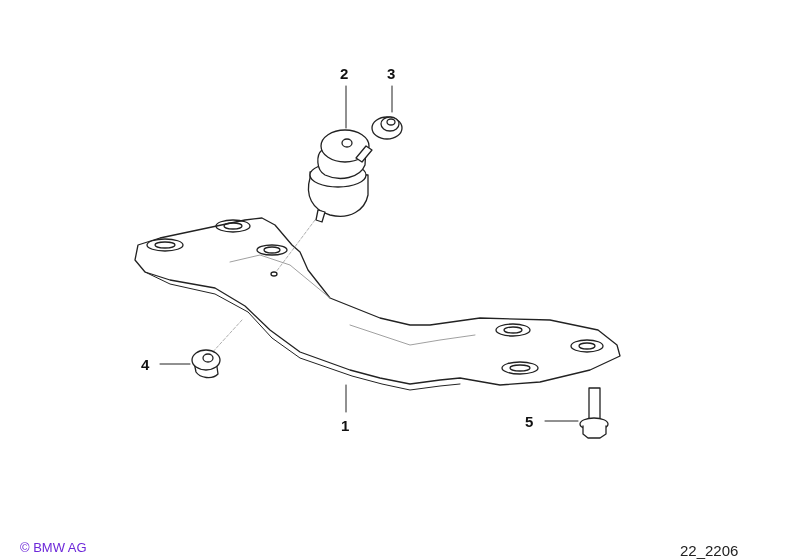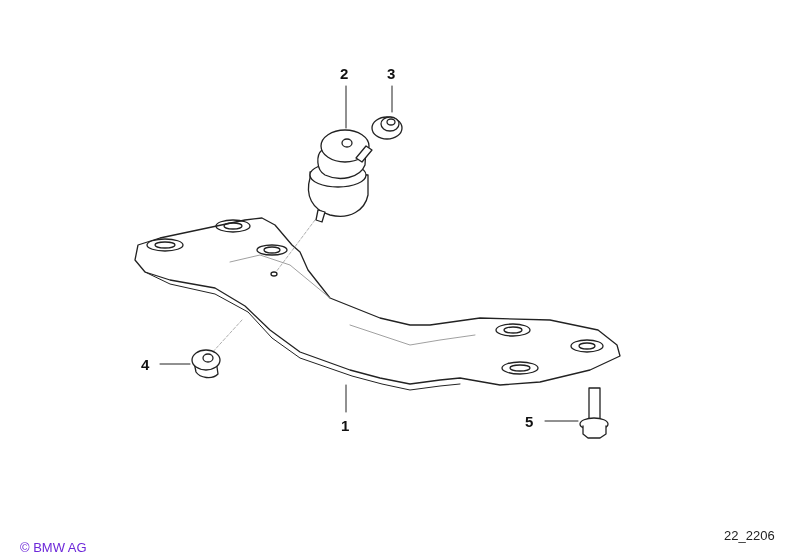--- a/index.html
+++ b/index.html
@@ -1,20 +1,20 @@
 <!DOCTYPE html>
 <html><head>
 <meta charset="utf-8">
 <style>
   html, body { margin: 0; padding: 0; background: #ffffff; }
   .canvas { position: relative; width: 799px; height: 559px; background: #fff; overflow: hidden; font-family: "Liberation Sans", sans-serif; }
   svg.drawing { position: absolute; left: 0; top: 0; }
   .callout { position: absolute; font-weight: bold; font-size: 15px; color: #111; line-height: 1; }
   .footer-left { position: absolute; left: 20px; top: 540px; font-size: 13px; color: #6d28d9; }
-  .footer-right { position: absolute; left: 680px; top: 528px; font-size: 13px; color: #222; margin-left: 44px; }
+  .footer-right { position: absolute; left: 680px; top: 542px; font-size: 15px; color: #222; }
 </style>
 </head>
 <body>
 
 <div class="canvas">
   <svg class="drawing" width="799" height="559" viewBox="0 0 799 559">
     <g fill="none" stroke="#222" stroke-width="1.3" stroke-linejoin="round" stroke-linecap="round">
 
       <g>
         <path d="M138,245 L160,238 L245,220 L262,218 L275,225 L292,245 L300,252 L308,270 L330,298 L380,318 L410,325 L430,325 L480,318 L550,320 L598,330 L617,345 L620,356 L590,370 L540,382 L500,385 L460,378 L440,380 L410,384 L380,378 L350,370 L300,352 L270,330 L245,306 L215,288 L170,280 L145,272 L135,260 Z" fill="#fff"></path>

